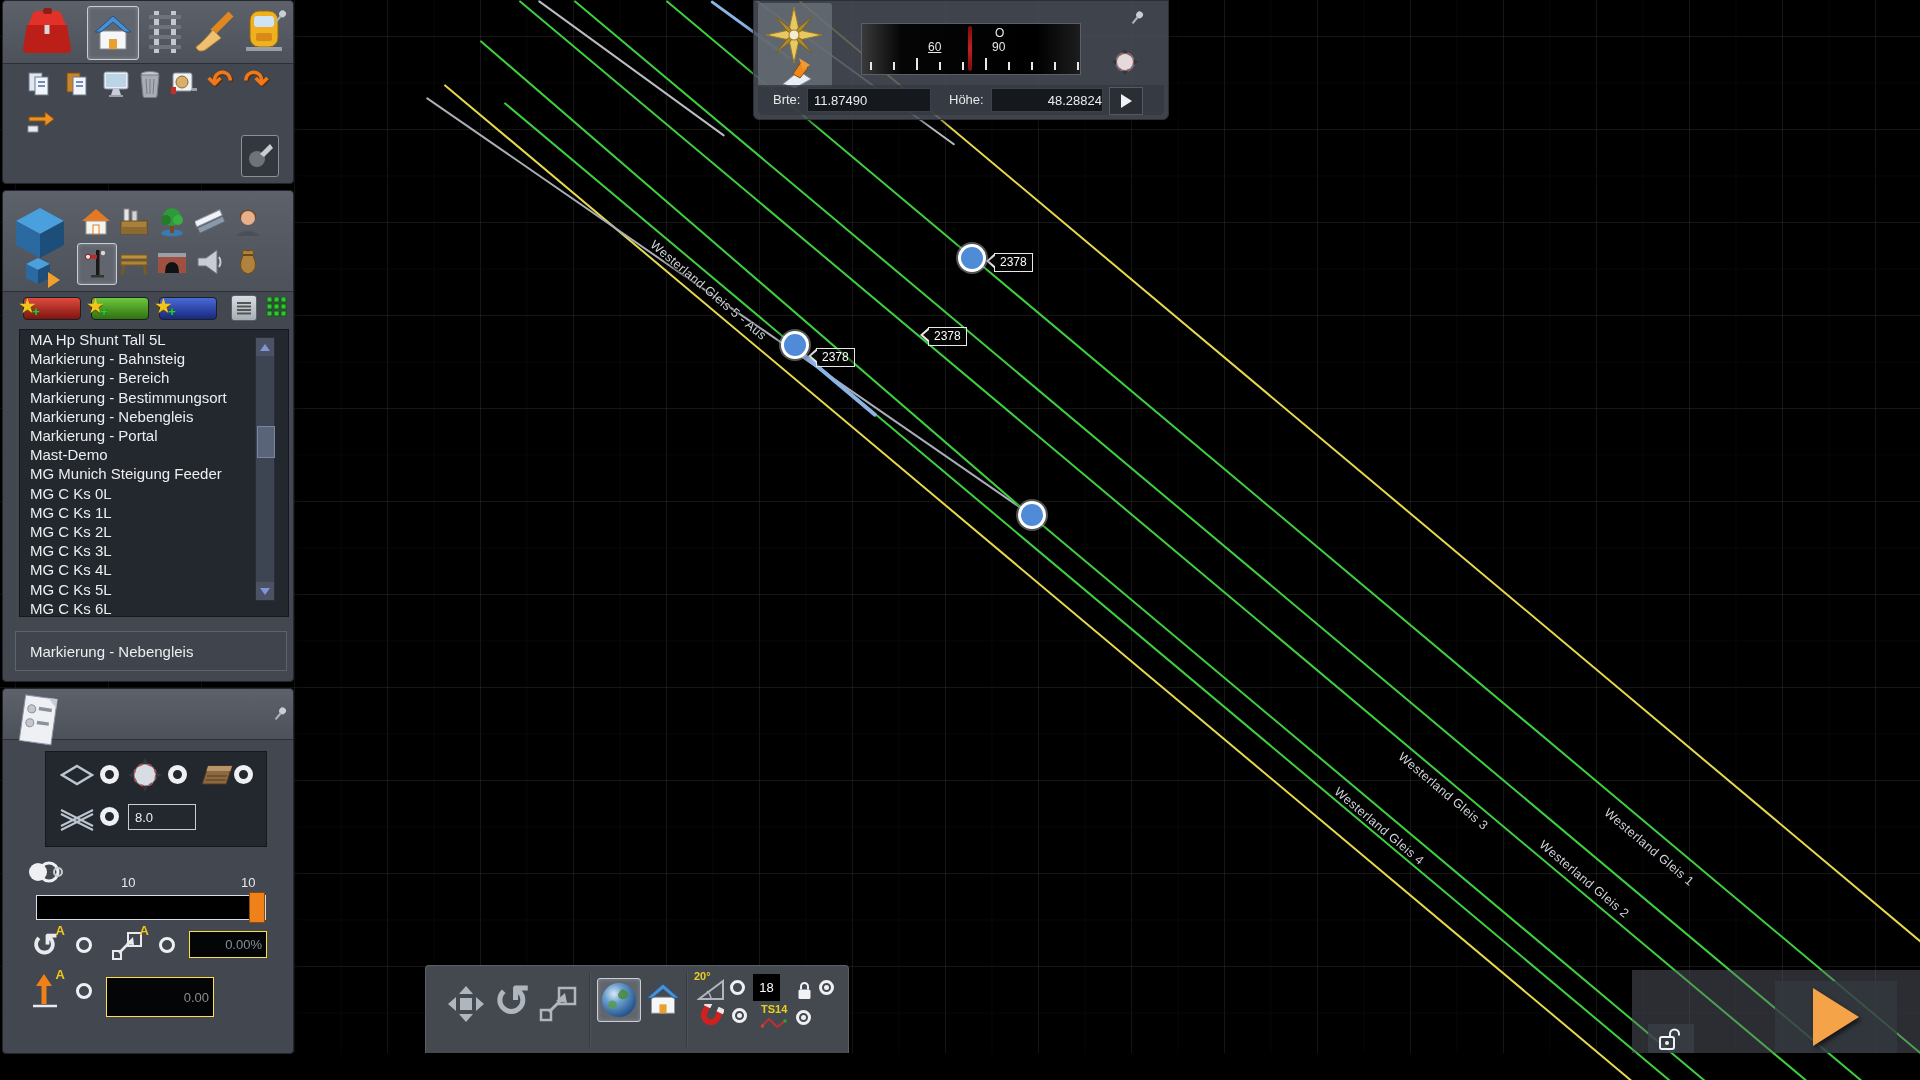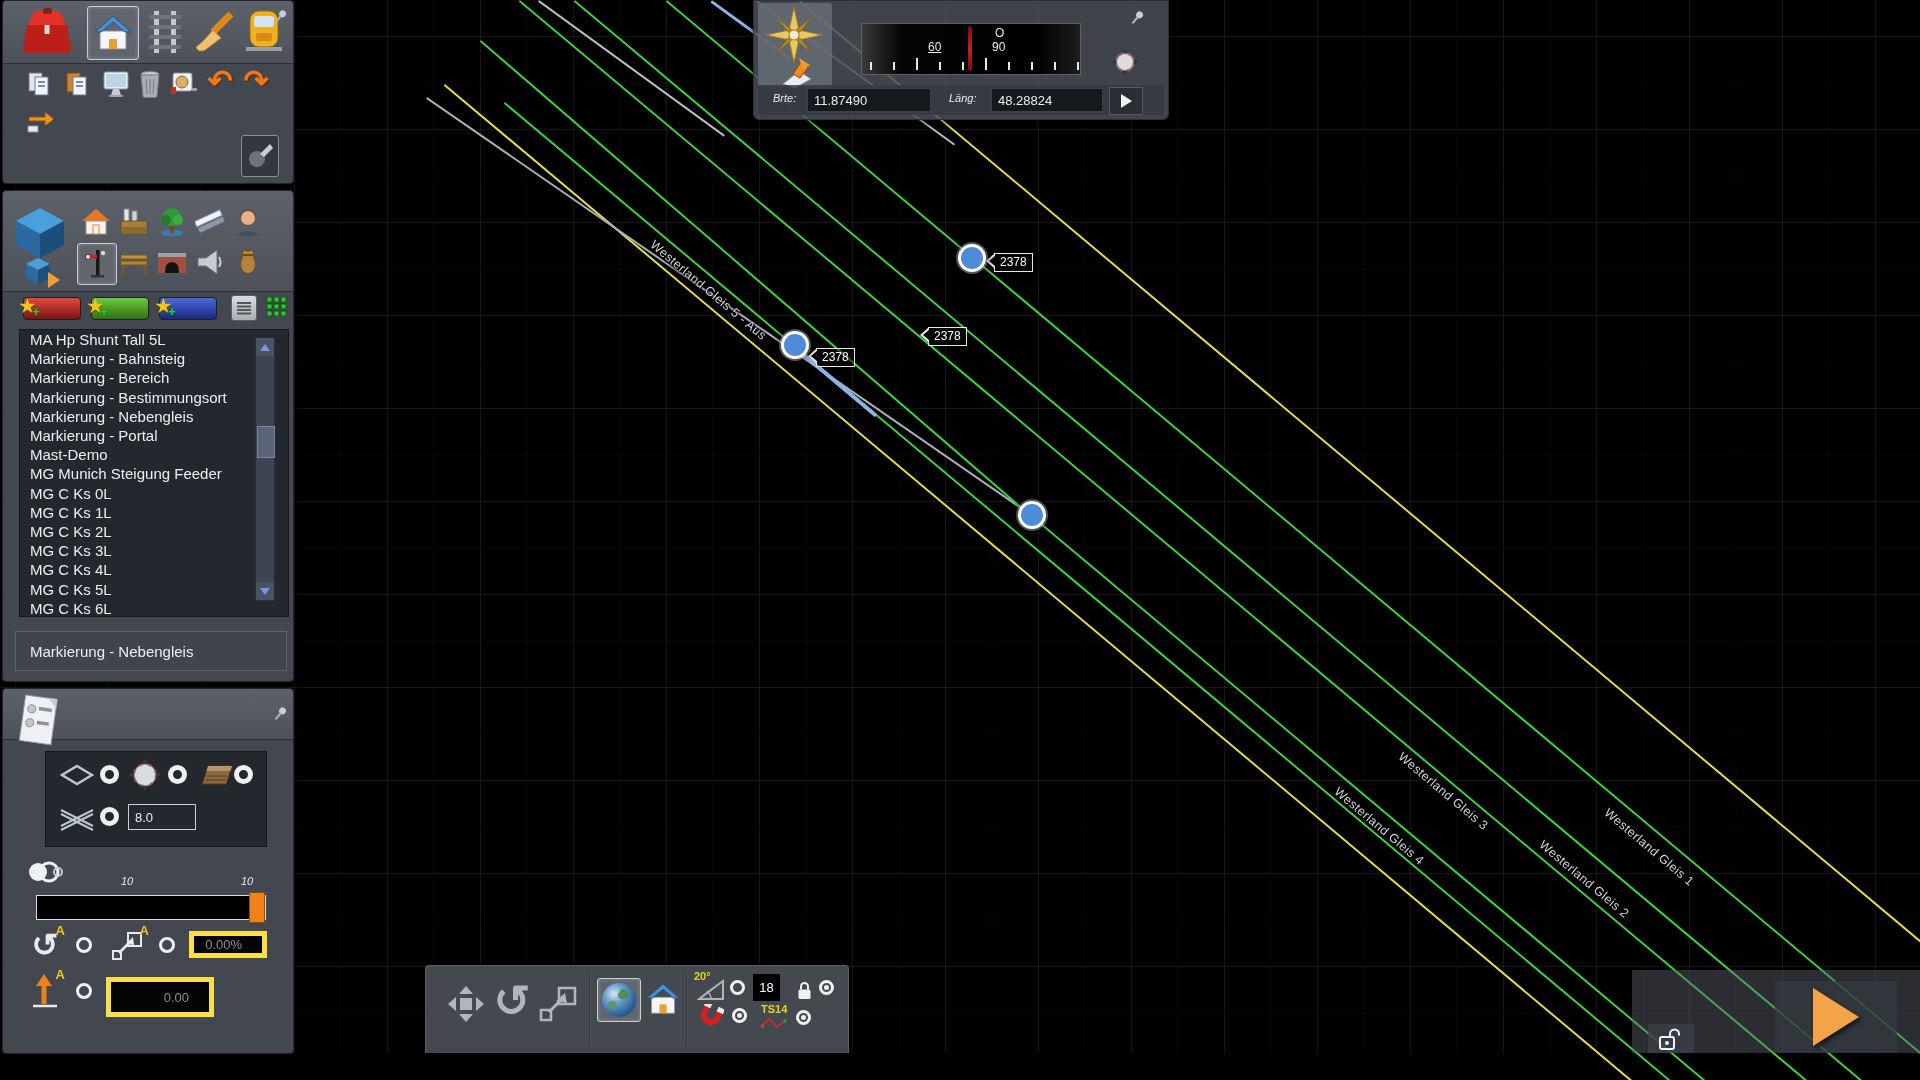--- a/index.html
+++ b/index.html
@@ -29,25 +29,25 @@
   .panel{position:absolute;background:#43474f;border:1px solid #23262c;border-radius:4px;
          box-shadow:0 2px 8px rgba(0,0,0,.6);}
   .phead{position:absolute;left:0;top:0;right:0;background:linear-gradient(#5d6169,#4d515a);
          border-bottom:1px solid #2c2f36;border-radius:4px 4px 0 0;}
   .icnbtn{position:absolute;display:flex;align-items:center;justify-content:center;}
   .selframe{border:1px solid #c9ced6;background:#60656e;border-radius:3px;box-shadow:inset 0 0 4px rgba(255,255,255,.25);}
   .radio{position:absolute;width:16px;height:16px;border-radius:50%;border:3px solid #eef0f4;
          background:transparent;box-sizing:border-box;}
   .radio.on::after{content:"";position:absolute;inset:2px;border-radius:50%;background:#eef0f4;}
   .radio.thick{width:19px;height:19px;border-width:5px;}
-  .blackfield{position:absolute;background:#040507;border:5px solid #fde047;color:#8a8d93;
-         font-size:13px;display:flex;align-items:center;justify-content:flex-end;padding-right:20px;box-sizing:border-box;}
+  .blackfield{position:absolute;background:#040507;border:1px solid #fde047;color:#8a8d93;
+         font-size:13px;display:flex;align-items:center;justify-content:flex-end;padding-right:4px;box-sizing:border-box;}
   .darkinput{position:absolute;background:#15181d;border:1px solid #565b64;color:#ecedef;
          font-size:13px;padding:0 0 0 6px;box-sizing:border-box;font-family:"Liberation Sans",sans-serif;}
-  .lbl{position:absolute;color:#e6e8ea;font-size:11px;white-space:pre;font-style:italic;}
+  .lbl{position:absolute;color:#e6e8ea;font-size:13px;white-space:pre;}
   .pin{position:absolute;width:18px;height:18px;}
   
   #model-list{position:absolute;left:16px;top:138px;width:268px;height:286px;background:#23272e;
        border:1px solid #14171c;color:#eceef0;font-size:15px;overflow:hidden;}
   .li{padding:1.1px 0 1.1px 10px;white-space:nowrap;}
   .sbar{position:absolute;right:18px;top:8px;width:18px;height:262px;background:#3e4552;border:1px solid #2a2e36;}
   .sbbtn{position:absolute;left:0;width:18px;height:18px;background:#4a5264;display:flex;align-items:center;justify-content:center;}
   .star{position:absolute;font-size:21px;color:#f2c51d;text-shadow:0 1px 1px #5a4a00;top:-4px;left:-6px;}
   .star::after{content:"+";position:absolute;right:-3px;bottom:-1px;color:#2ecc2e;font-weight:bold;font-size:13px;text-shadow:0 0 2px #063;}
   .favbar{position:absolute;width:56px;height:21px;border-radius:4px;border:1px solid #1c1f24;}
@@ -524,22 +524,22 @@
           <polygon points="14,1 11,5 17,5" fill="#33373e"></polygon>
           <polygon points="14,27 11,23 17,23" fill="#33373e"></polygon>
           <polygon points="1,14 5,11 5,17" fill="#33373e"></polygon>
           <polygon points="27,14 23,11 23,17" fill="#33373e"></polygon>
         </svg>
     </div>
 
     <div style="position:absolute;left:4px;top:84px;width:406px;height:30px;background:rgba(52,56,64,.8);border-radius:0 0 5px 5px;"></div>
     <span class="lbl" style="left:19px;top:91px;">Brte:</span>
     <input class="darkinput" style="left: 53px; top: 87px; width: 124px; height: 24px; border-color: rgb(60, 64, 72);" value="11.87490">
-    <span class="lbl" style="left:195px;top:91px;">Läng:</span>
-    <input class="darkinput" style="left: 237px; top: 87px; width: 112px; height: 24px; border-color: rgb(60, 64, 72);" value="48.28824">
+    <span class="lbl" style="left:195px;top:91px;">Höhe:</span>
+    <input class="darkinput" style="left: 237px; top: 87px; width: 112px; height: 24px; border-color: rgb(60, 64, 72); text-align: right;" value="48.28824">
     <div class="icnbtn" style="left:355px;top:86px;width:32px;height:26px;background:#2a2e35;border:1px solid #555a62;">
       <div style="width:0;height:0;border-top:7px solid transparent;border-bottom:7px solid transparent;border-left:11px solid #f0f2f5;"></div>
     </div>
   </div>
 
   <div id="btoolbar">
     <div class="icnbtn" style="left:20px;top:18px;width:40px;height:40px;">
       <svg width="36" height="36" viewBox="0 0 36 36" fill="#b0b6be">
         <polygon points="18,0 11,8 25,8"></polygon>
           <polygon points="18,36 11,28 25,28"></polygon>

